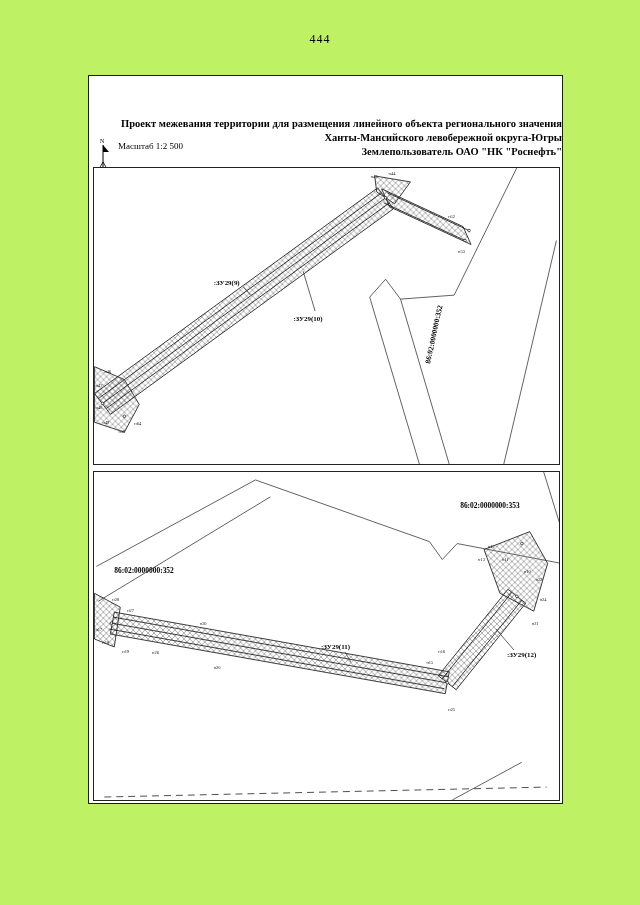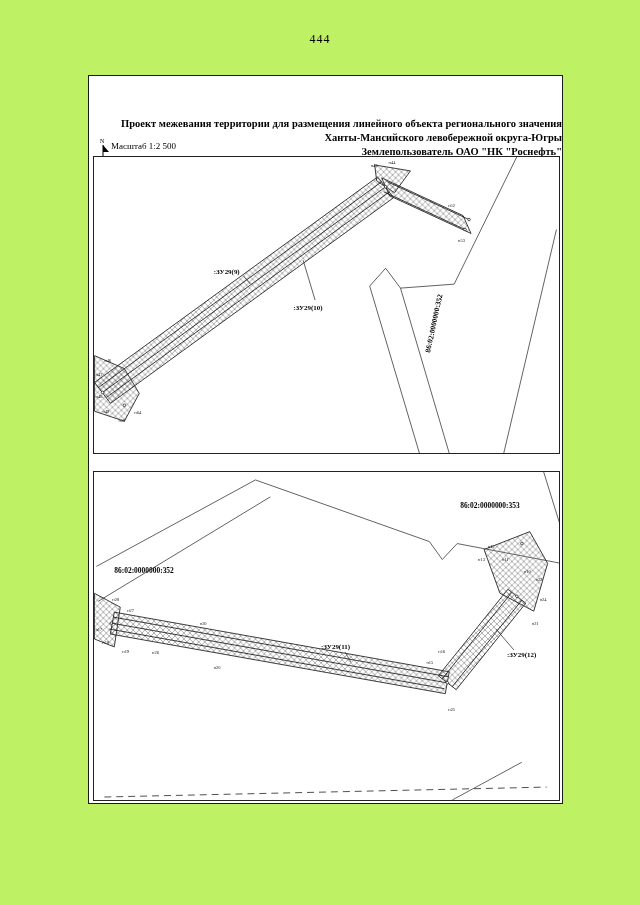--- a/index.html
+++ b/index.html
@@ -17,23 +17,23 @@
     position:absolute; left:88px; top:75px; width:475px; height:729px;
     border:1.5px solid #1c1c1c; background:#fff;
   }
   .title-block {
     position:absolute; top:13px; left:2px; width:471px;
     text-align:right; font-size:10.5px; line-height:1.35; font-weight:bold;margin-top:28px;
   }
   .legend-row {
     position:absolute; top:60px; left:6px; display:flex; align-items:flex-start;
   }
-  .legend-row .scale-label { font-size:9px; padding-top:5px; }
+  .legend-row .scale-label { font-size:9px; margin-left:7px; padding-top:5px; }
   .map-frame { position:absolute; left:4px; width:467px; border:1px solid #222; background:#fff; }
-  .map-upper { top:80px; height:298px; }
+  .map-upper { top:91px; height:298px; }
   .map-lower { top:395px; height:330px; }
   .map-frame svg { display:block; width:100%; height:100%; }
   .sheet-label {
     position:absolute; left:88px; top:807px; width:475px;
     text-align:right; font-size:13px;
   }
   
   .thin  { fill:none; stroke:#3a3a3a; stroke-width:0.8; }
   .dash  { fill:none; stroke:#3a3a3a; stroke-width:0.9; stroke-dasharray:7 5; }
   .hatch { stroke:#262626; stroke-width:0.9; }

